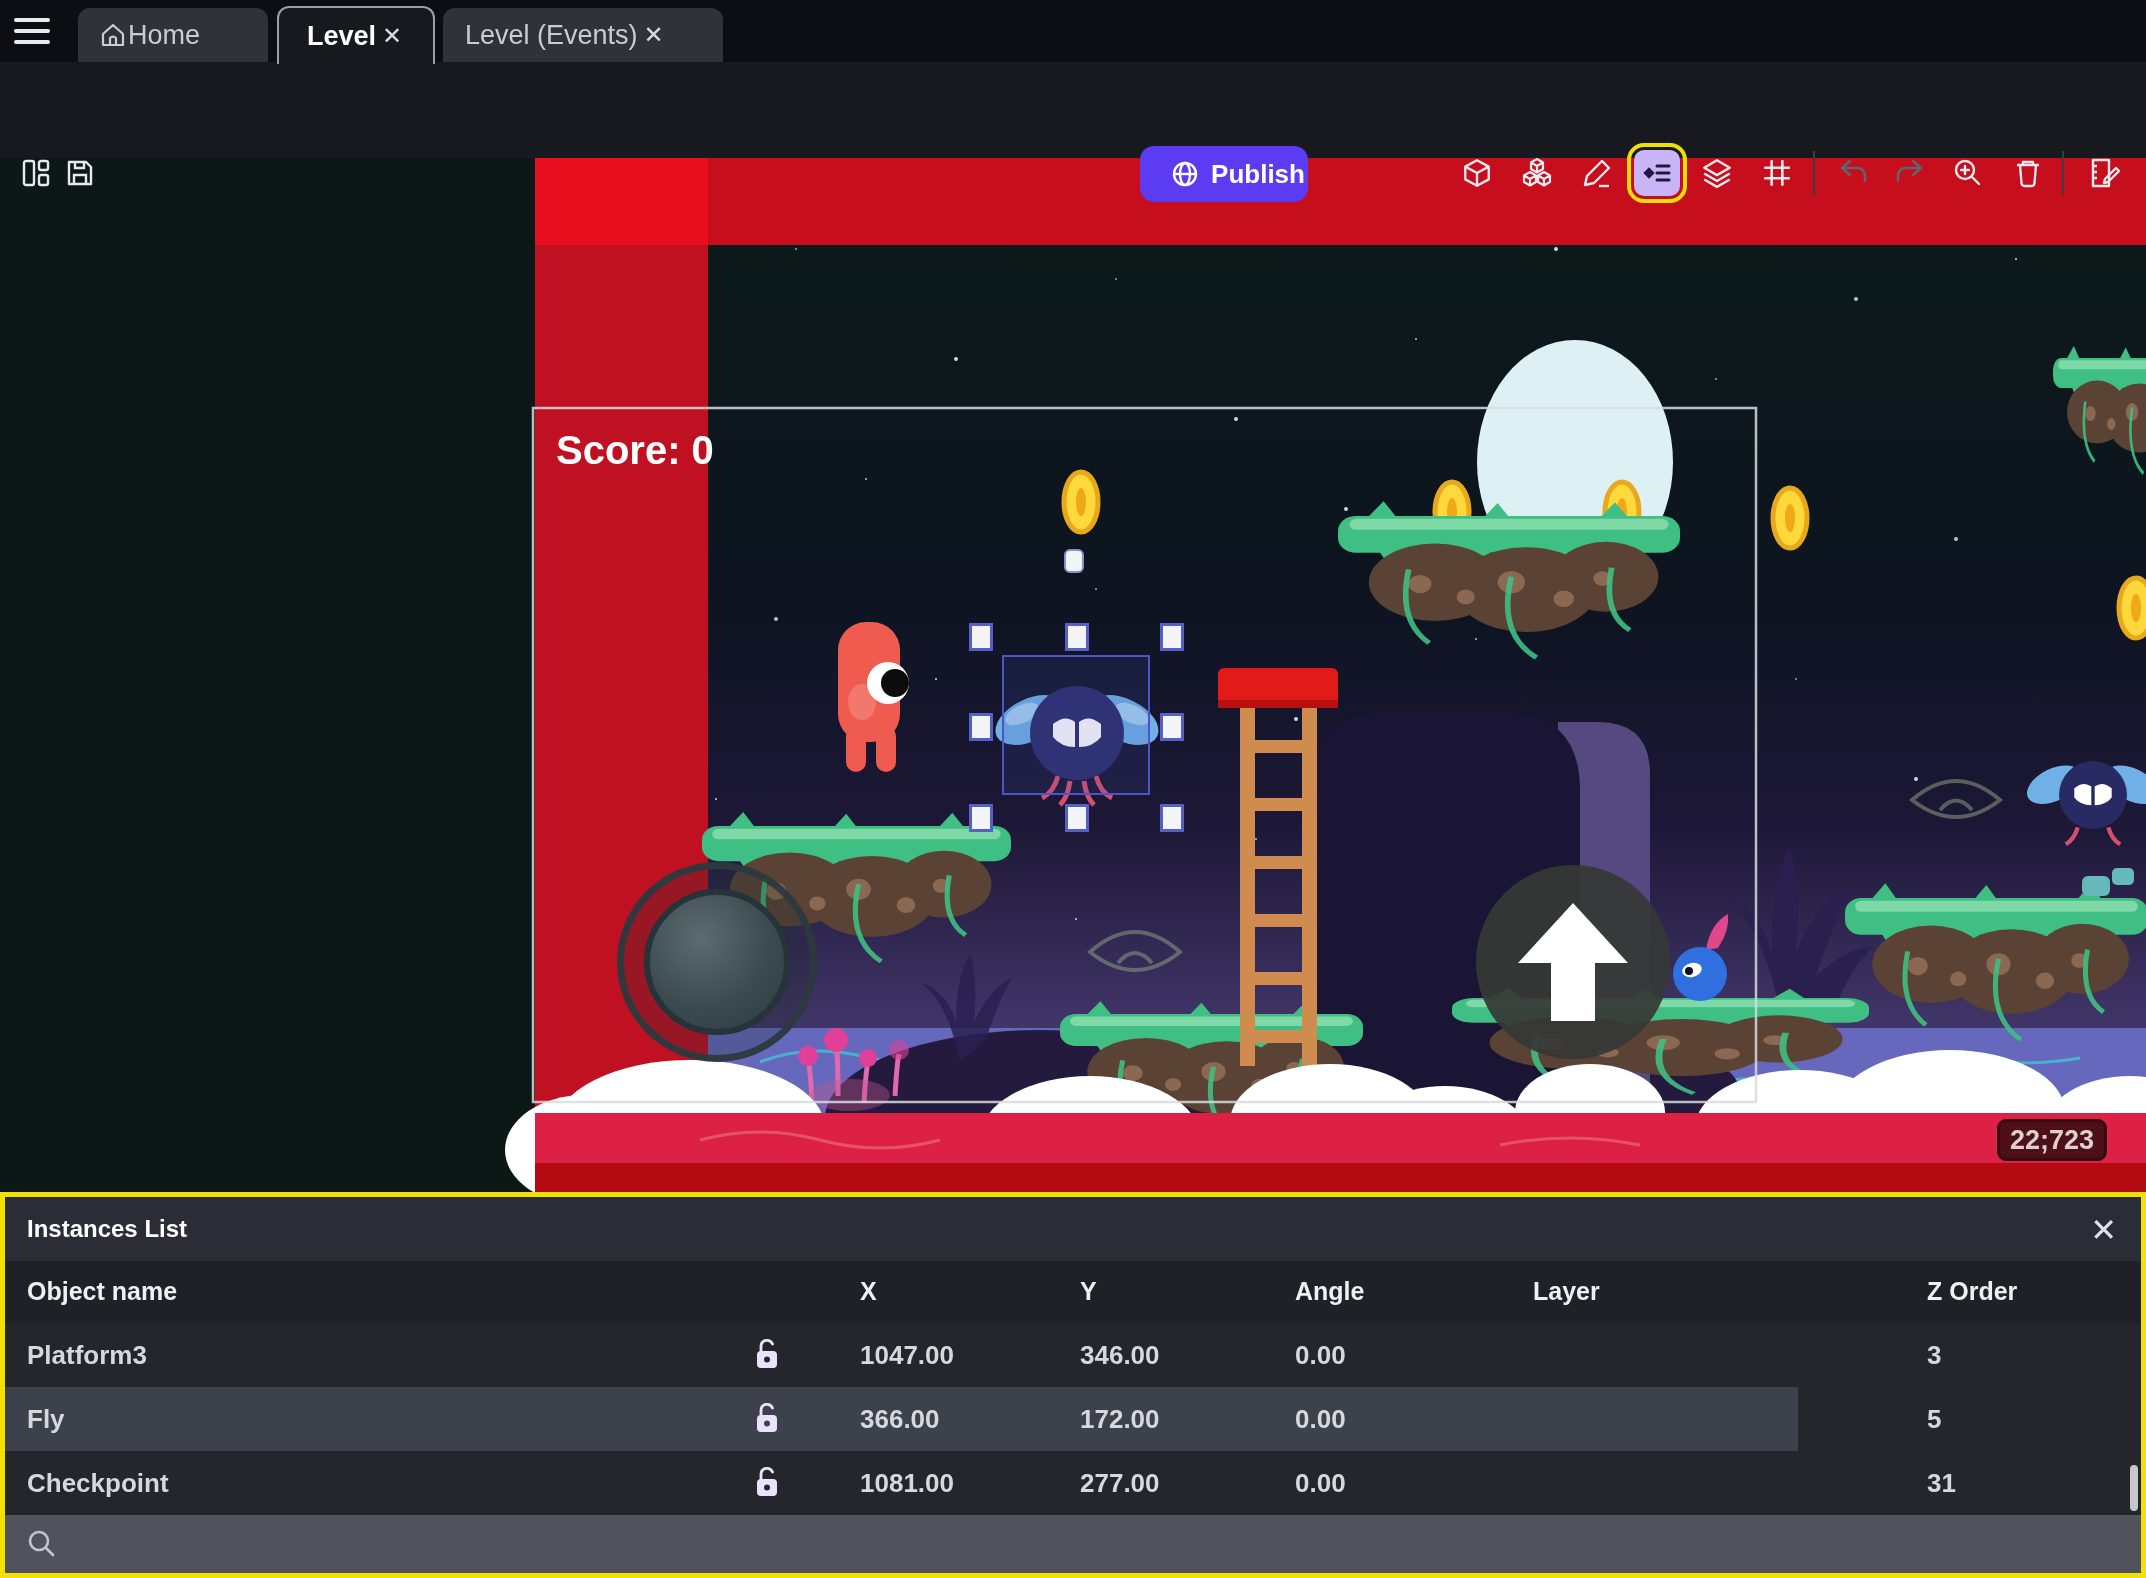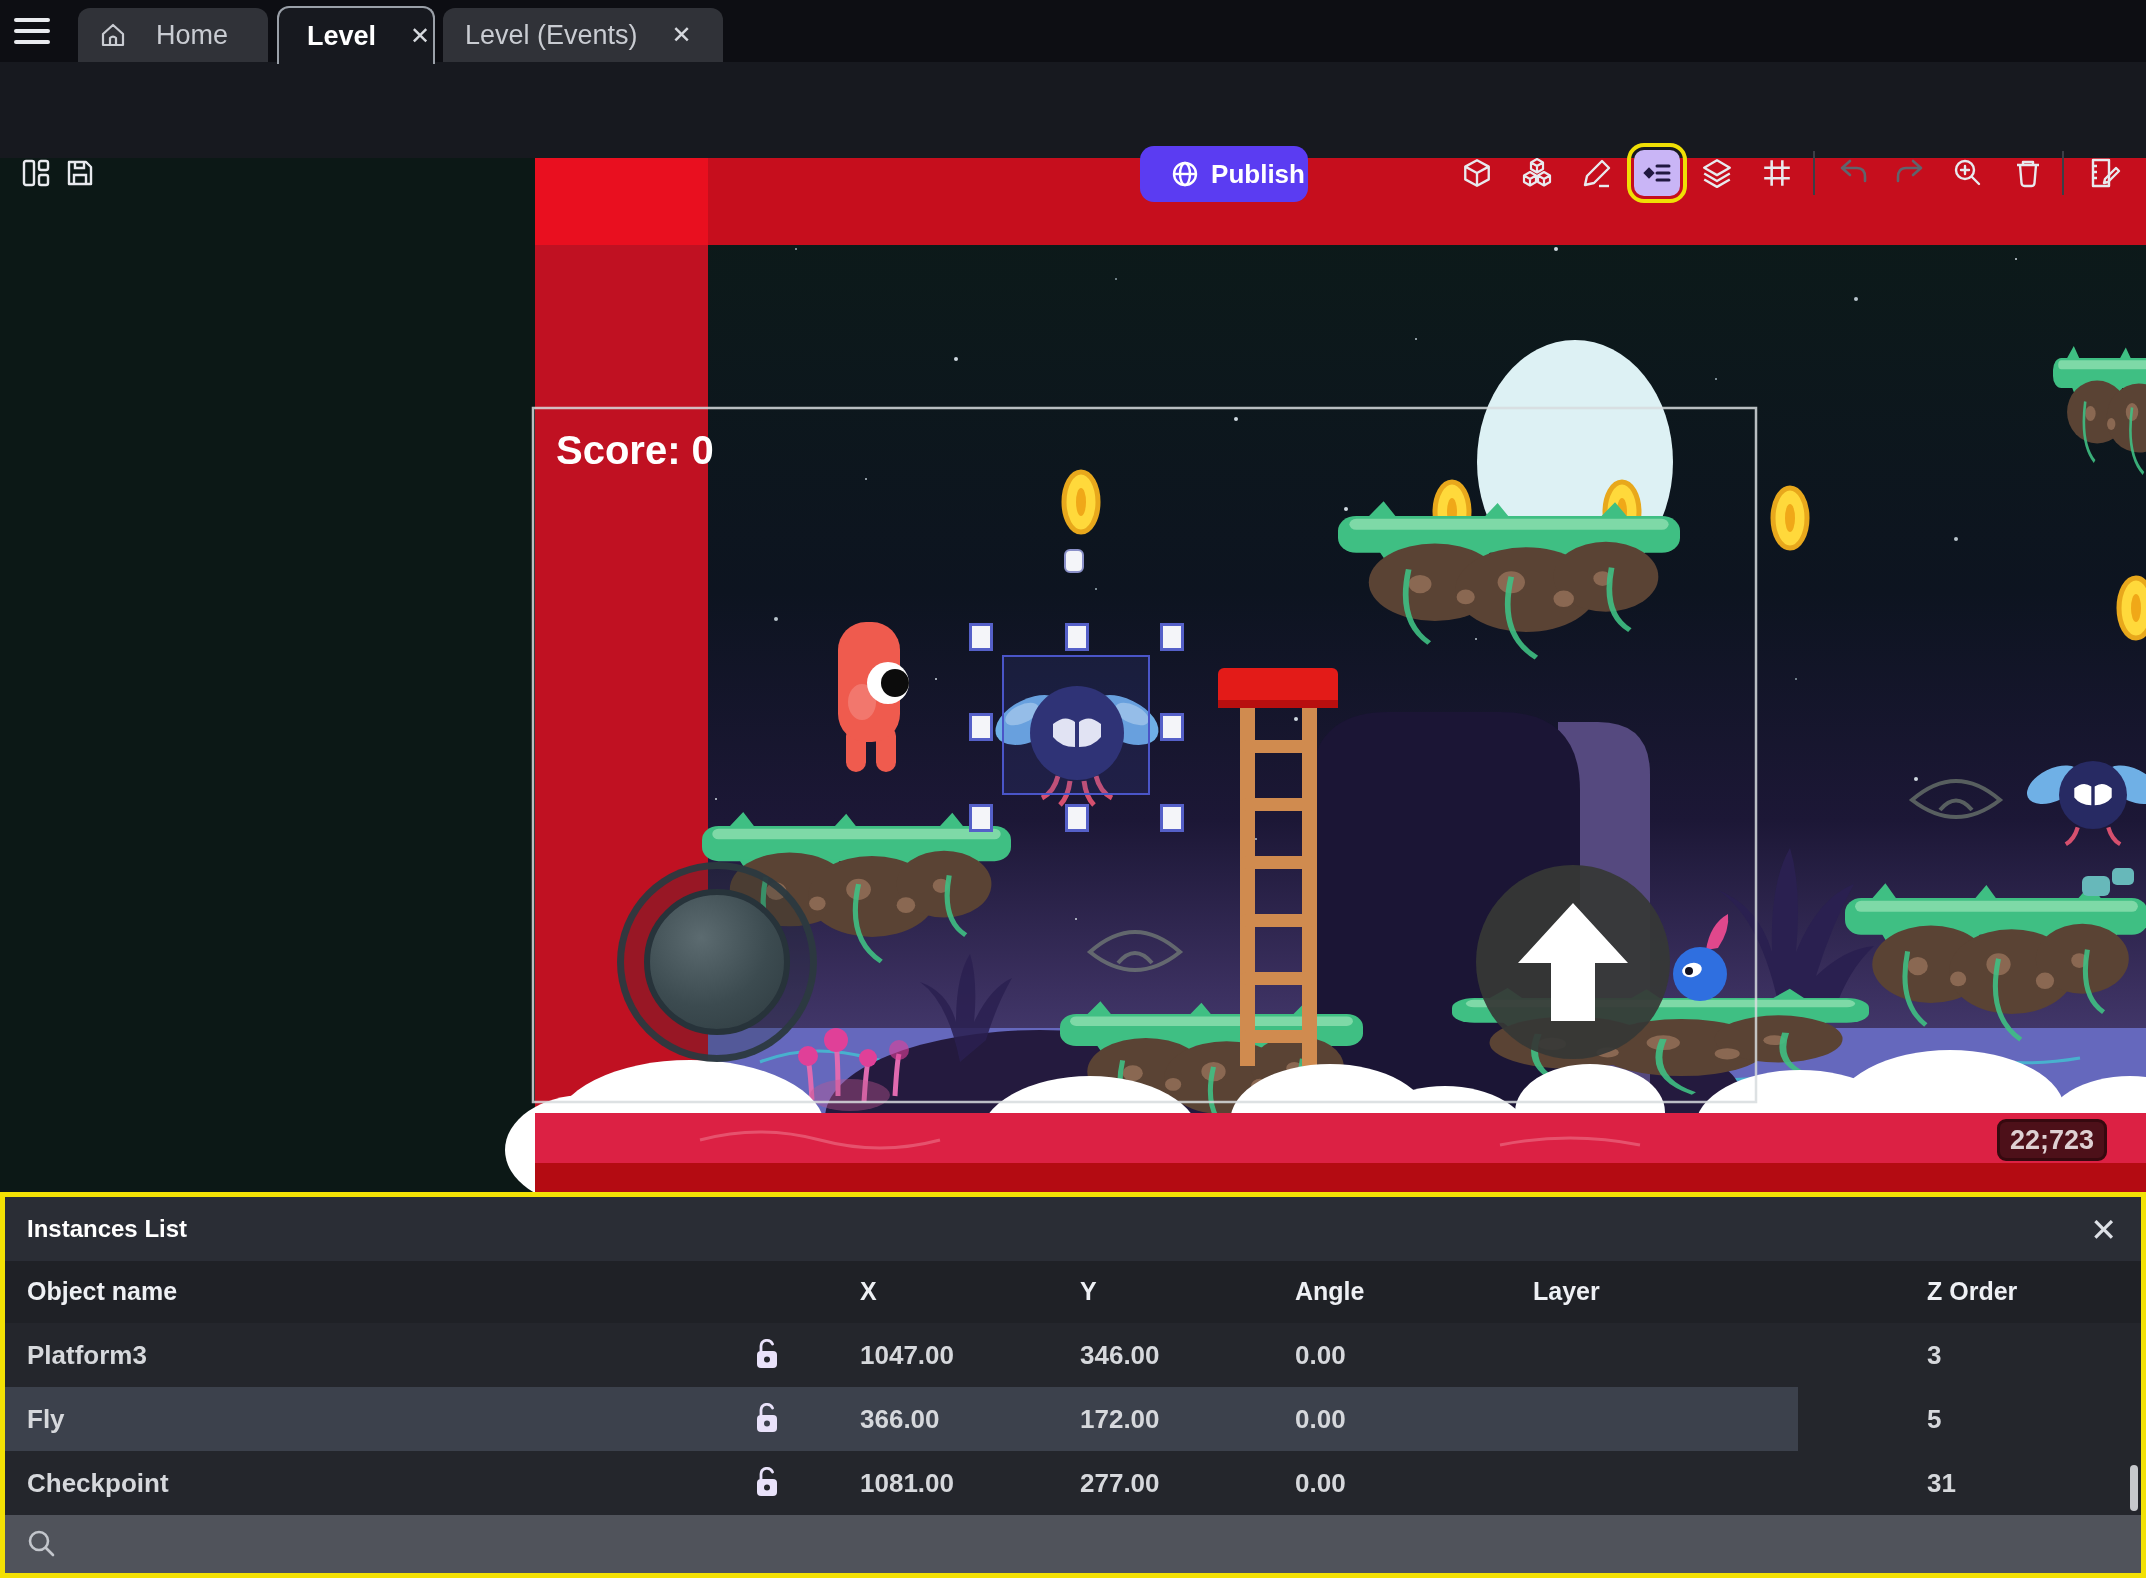--- a/index.html
+++ b/index.html
@@ -5,21 +5,21 @@
   html,body{margin:0;padding:0;background:#000;}
   *{box-sizing:border-box;}
   .app{position:relative;width:2146px;height:1578px;overflow:hidden;
        font-family:"Liberation Sans","DejaVu Sans",sans-serif;background:#101117;}
   .abs{position:absolute;}
 
   
   .tabbar{left:0;top:0;width:2146px;height:62px;background:#0d0e13;z-index:12;}
   .hamburger{left:14px;top:18px;width:36px;height:28px;cursor:pointer;}
   .hamburger span{display:block;height:4px;border-radius:2px;background:#e9ebef;margin-bottom:7px;}
-  .tab{top:8px;height:54px;display:flex;align-items:center;gap:30px;padding:0 22px;
+  .tab{top:8px;height:54px;display:flex;align-items:center;gap:2px;padding:0 22px;
        border-radius:12px 12px 0 0;color:#c9ccd2;font-size:27px;}
   .tab.plain{background:#303238;}
   .tab.active{top:6px;height:58px;background:#17191f;border:2px solid #9aa0a8;border-bottom:none;
               color:#fff;font-weight:bold;z-index:13;padding-left:28px;}
   .tab .x{font-size:24px;color:#d6d9de;cursor:pointer;padding:2px 4px;}
 
   
   .toolbar{left:0;top:62px;width:2146px;height:96px;background:#17191f;z-index:11;}
   .tico{position:absolute;top:89px;width:44px;height:44px;display:flex;align-items:center;
         justify-content:center;cursor:pointer;}

